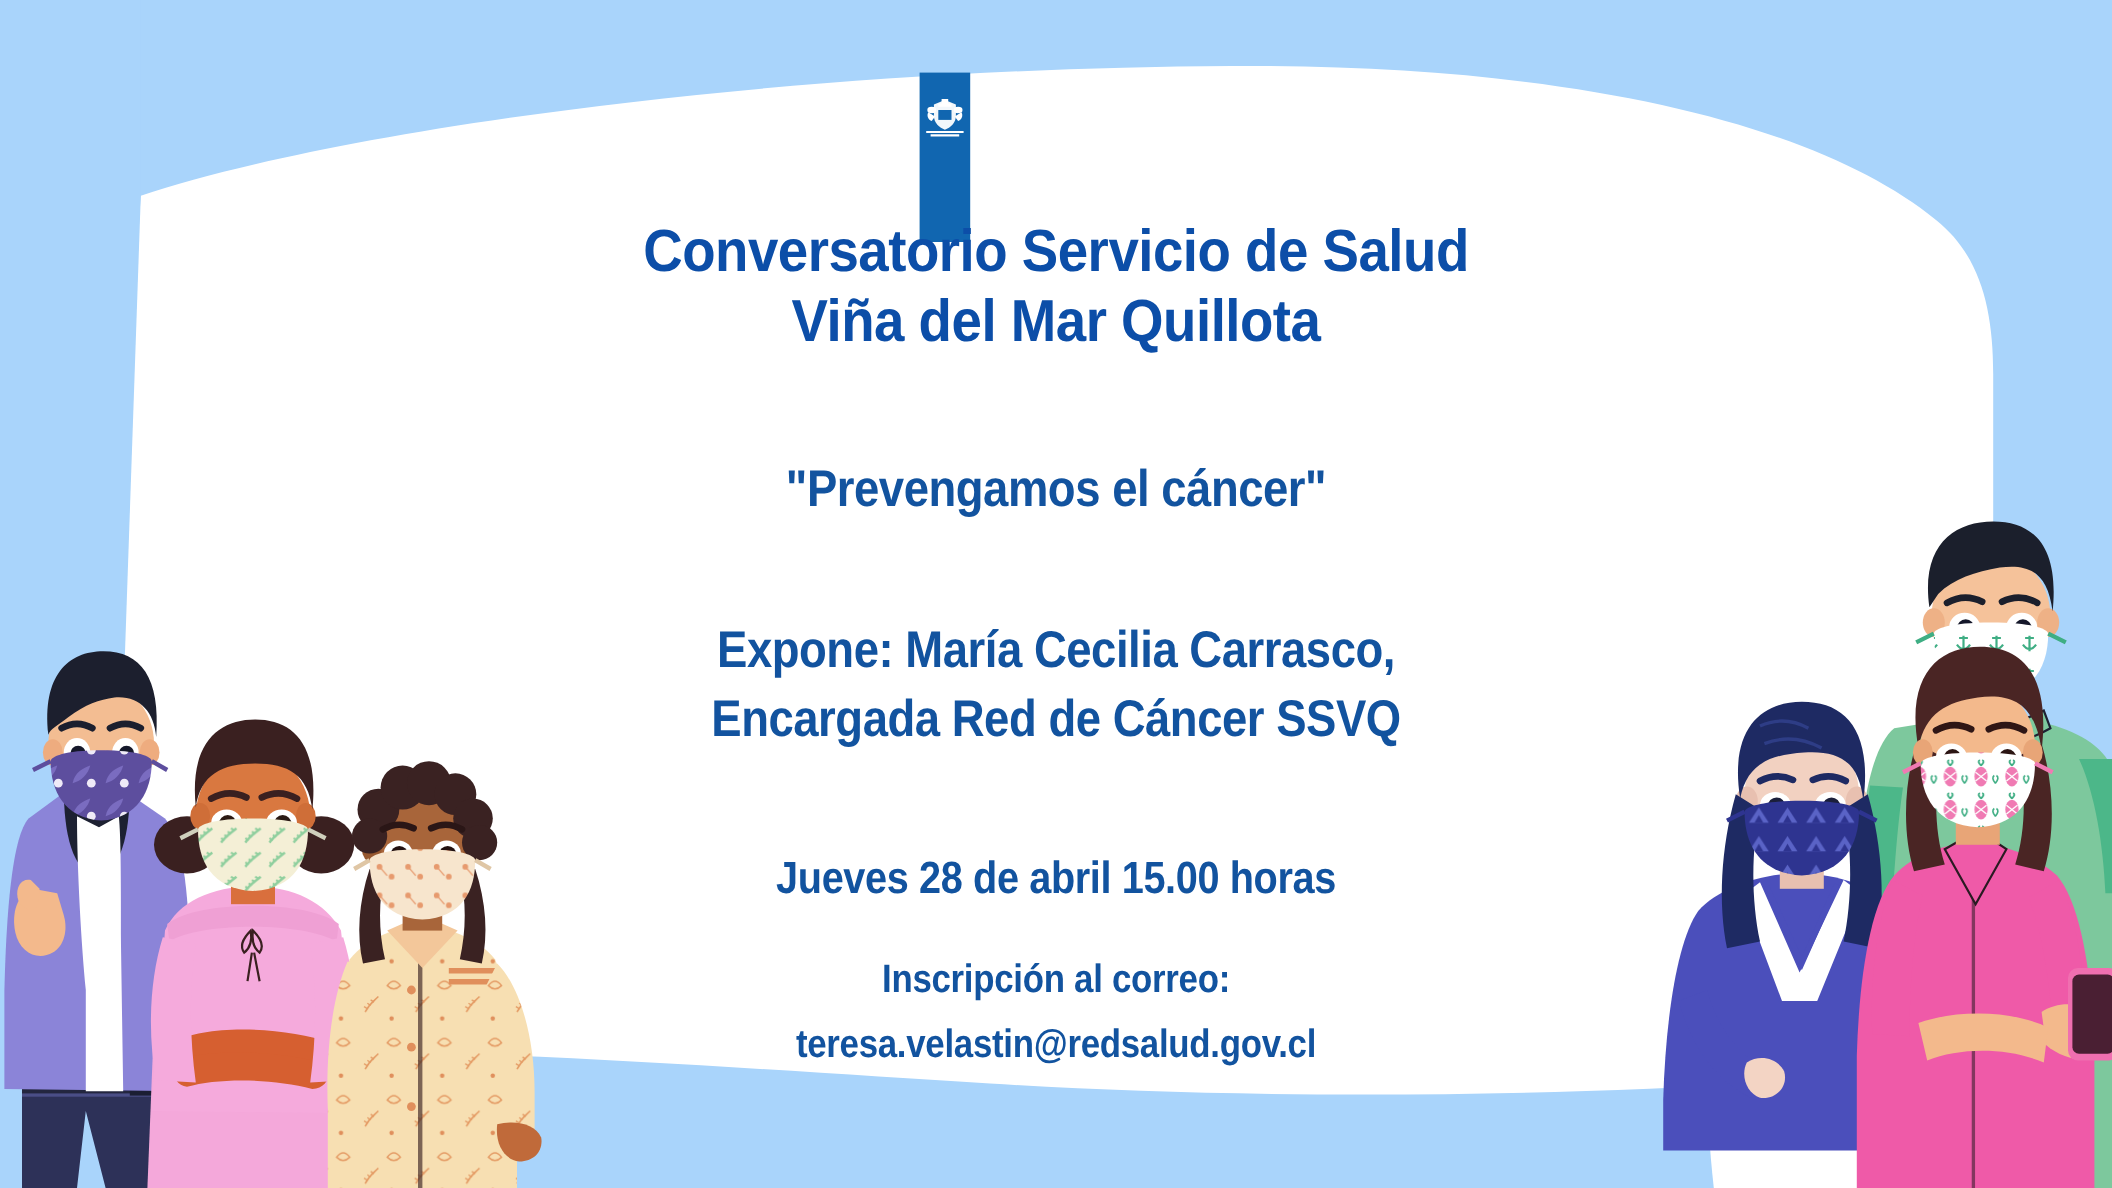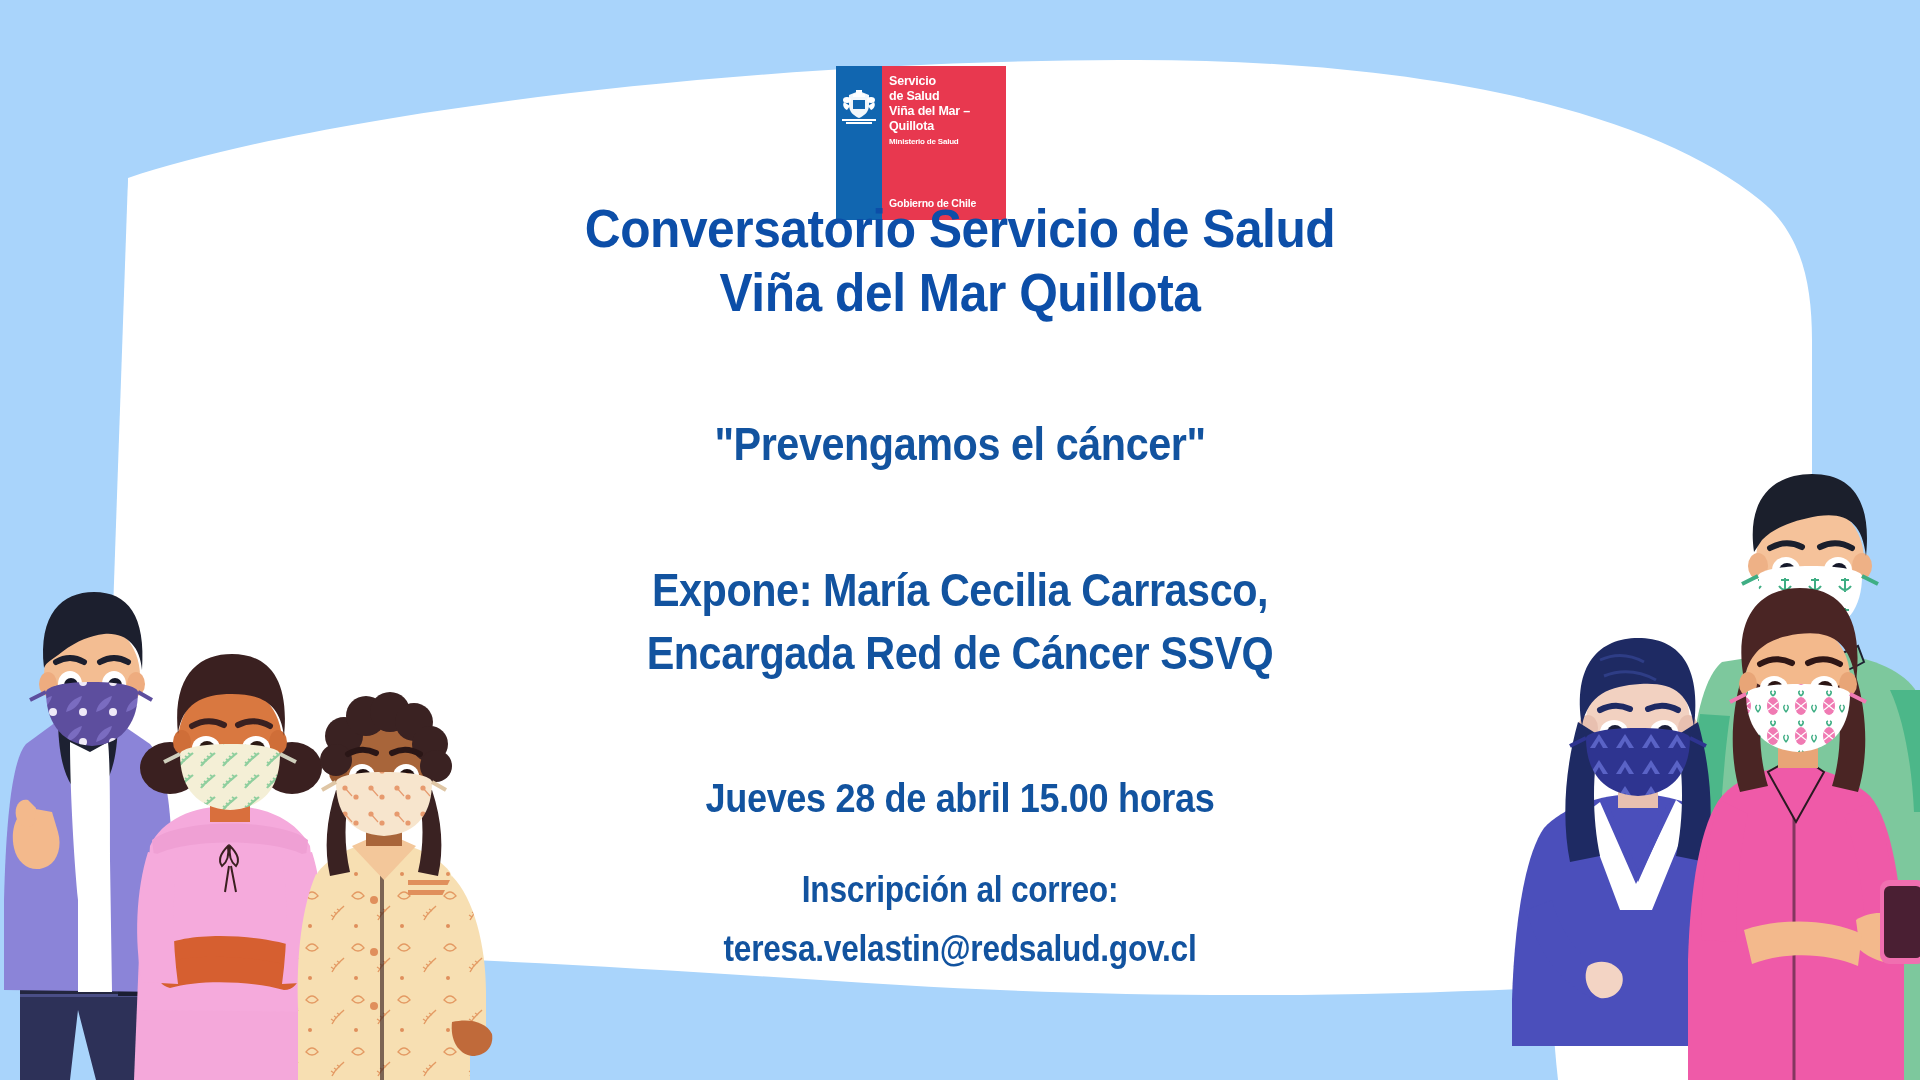--- a/index.html
+++ b/index.html
@@ -461,28 +461,20 @@
             <ellipse cx="31" cy="12" rx="4" ry="3"></ellipse>
             <path d="M2 31 h34 v2 H2 Z"></path>
             <path d="M6 34 h26 v2 H6 Z"></path>
             <path d="M13 6 h3 v-4 h6 v4 h3 v3 h-12 Z"></path>
           </g>
           <g fill="#1166b0">
             <rect x="13" y="12" width="12" height="9"></rect>
           </g>
         </svg>
       </div>
-      <div id="logo-red">
-        <div class="logo-line" id="lg1">Servicio</div>
-        <div class="logo-line" id="lg2">de Salud</div>
-        <div class="logo-line" id="lg3">Viña del Mar –</div>
-        <div class="logo-line" id="lg4">Quillota</div>
-        <div class="logo-line" id="lg5">Ministerio de Salud</div>
-        <div class="logo-line" id="lg6">Gobierno de Chile</div>
-      </div>
     </div>
 
     <div class="title" id="title1">Conversatorio Servicio de Salud</div>
     <div class="title" id="title2">Viña del Mar Quillota</div>
 
     <div class="body-line" id="quote">"Prevengamos el cáncer"</div>
 
     <div class="body-line" id="exp1">Expone: María Cecilia Carrasco,</div>
     <div class="body-line" id="exp2">Encargada Red de Cáncer SSVQ</div>
 

